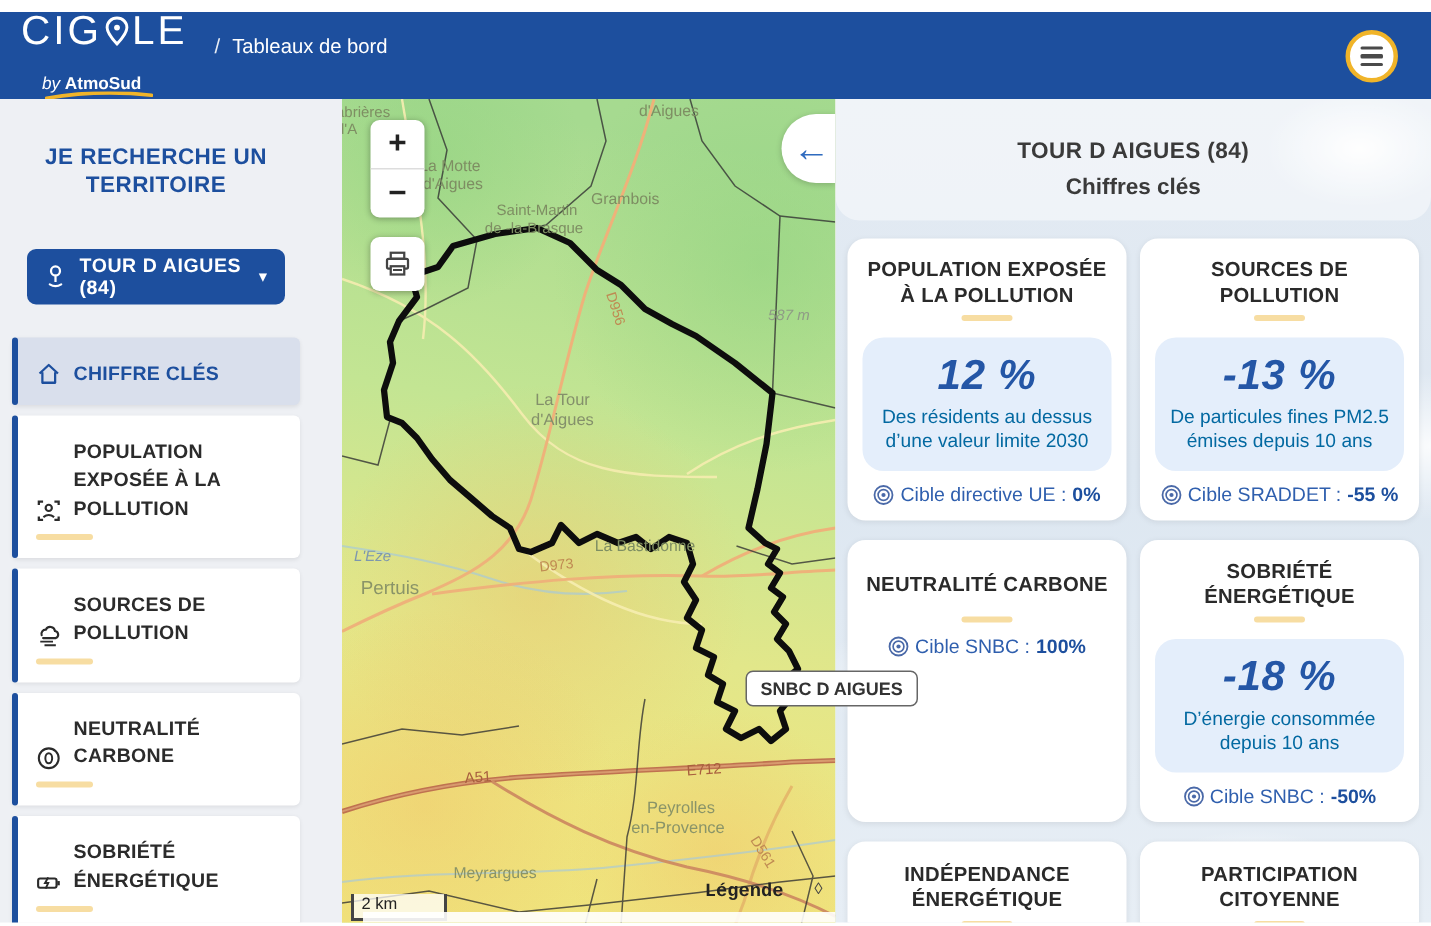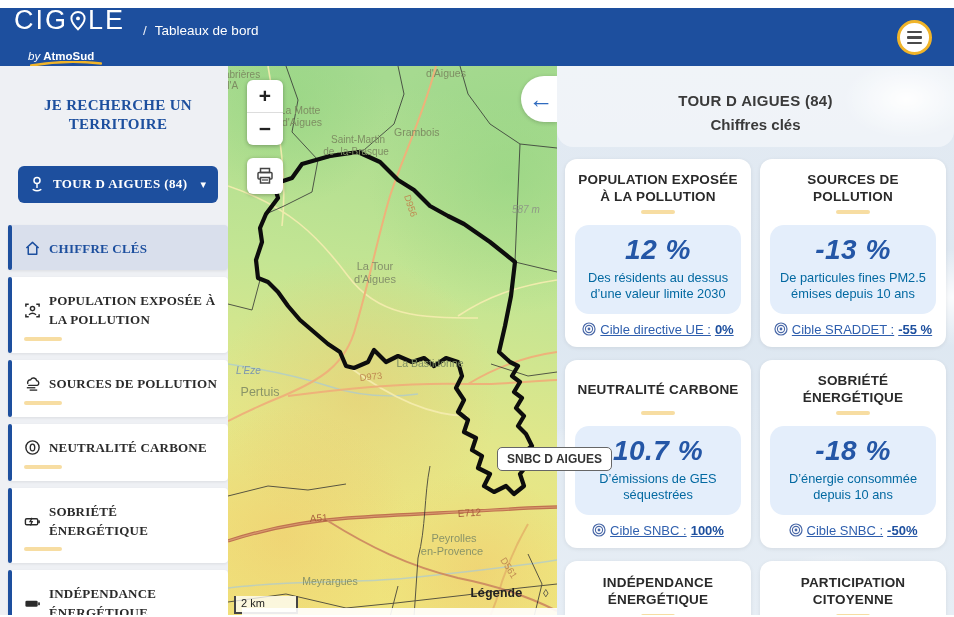--- a/index.html
+++ b/index.html
@@ -21,32 +21,32 @@
   .breadcrumb .sep { font-weight:400; opacity:.9; }
   .menu-btn { position:absolute; right:22px; top:12px; width:35px; height:35px; border-radius:50%;
     background:#fff; border:3px solid #f0b429; display:flex; flex-direction:column; justify-content:center;
     align-items:center; gap:3px; cursor:pointer; }
   .menu-btn span { display:block; width:15px; height:2.4px; background:#4a4a4a; border-radius:1px; }
 
   
   .content { position:absolute; top:66px; left:0; width:954px; height:551px; display:flex; }
 
   
-  .sidebar { width:228px; height:100%; background:#eef0f4; padding:0 0 0 8px; overflow:hidden;font-family:Liberation Serif, serif; }
+  .sidebar { width:228px; height:100%; background:#eef0f4; padding:0 28px 0 8px; overflow:hidden; }
   .sb-title { margin-top:30px; text-align:center; color:#1d4f9e; font-weight:800; font-size:15px;
     line-height:1.25; letter-spacing:.3px; }
   .territory-btn { margin:32px 10px 0 10px; height:37px; background:#1d4f9e; border-radius:6px;
     display:flex; align-items:center; padding:0 12px; color:#fff; cursor:pointer; }
   .territory-btn .t-label { font-size:13px; font-weight:700; letter-spacing:.4px; margin-left:9px; flex:1; }
   .territory-btn .caret { font-size:11px; }
   .sb-list { margin-top:22px; display:flex; flex-direction:column; gap:7px; }
   .sb-item { position:relative; background:#fff; border-radius:4px; padding:15px 10px 12px 16px;
     box-shadow:0 1px 3px rgba(0,0,0,.08); cursor:pointer; }
   .sb-item .bar { position:absolute; left:0; top:0; bottom:0; width:4px; background:#1d4f9e; border-radius:3px; }
-  .sb-item .row { display:flex; align-items:center; gap:8px; }
+  .sb-item .row { display:flex; align-items:flex-end; gap:8px; }
   .sb-item .icon { flex:0 0 auto; margin-top:-1px; }
   .sb-item .lbl { font-size:13px; font-weight:800; color:#2b2b2b; line-height:1.45; letter-spacing:.2px; }
   .sb-item .yellow { width:38px; height:4px; border-radius:2px; background:#f7dda2; margin-top:7px; }
   .sb-item.active { background:#d9dfec; }
   .sb-item.active .lbl { color:#1d4f9e; }
 
   
   .map { position:relative; width:329px; height:100%; background:#cfe793; overflow:hidden; }
   .map svg.terrain { position:absolute; left:0; top:0; }
   .zoom-ctl { position:absolute; left:19px; top:14px; width:36px; background:#fff; border-radius:6px;
@@ -90,22 +90,22 @@
   .card { width:186px; height:188px; background:#fff; border-radius:12px;
     box-shadow:0 1px 4px rgba(0,0,0,.08); padding:14px 10px 10px 10px;
     display:flex; flex-direction:column; align-items:center; }
   .card .c-title { min-height:32px; display:flex; align-items:center; text-align:center;
     font-size:13.5px; font-weight:800; color:#2a2a2a; line-height:1.25; letter-spacing:.2px; }
   .card .c-yellow { width:34px; height:4px; border-radius:2px; background:#f7dda2; margin-top:5px; }
   .card .c-box { width:100%; margin-top:11px; background:#e4eefb; border-radius:14px;
     padding:9px 8px 11px 8px; text-align:center; }
   .card .c-value { font-size:28px; font-weight:800; font-style:italic; color:#2456a6; letter-spacing:.5px; }
   .card .c-desc { margin-top:4px; font-size:12.8px; color:#0369a1; line-height:1.3; }
-  .card .c-target { margin-top:8px; display:flex; align-items:flex-start; gap:4px;
-    font-size:13px; color:#2f5fae;text-decoration:underline; }
+  .card .c-target { margin-top:8px; display:flex; align-items:center; gap:4px;
+    font-size:13px; color:#2f5fae; }
   .card .c-target b { color:#1d4f9e; }
   .card.partial { height:120px; }
 </style>
 </head>
 <body>
 
 <div id="root">
 
   <div class="header">
     <div class="logo-block">
@@ -401,24 +401,20 @@
               <circle cx="7" cy="7" r="1.4" fill="#4a69a8"></circle>
             </svg>
             <span>Cible SRADDET :</span>
             <b>-55 %</b>
           </div>
         </div>
 
         <div class="card">
           <div class="c-title">NEUTRALITÉ CARBONE</div>
           <div class="c-yellow"></div>
-          <div class="c-box">
-            <div class="c-value">10.7 %</div>
-            <div class="c-desc">D’émissions de GES séquestrées</div>
-          </div>
           <div class="c-target">
             <svg width="14" height="14" viewBox="0 0 14 14">
               <circle cx="7" cy="7" r="6" fill="none" stroke="#4a69a8" stroke-width="1.2"></circle>
               <circle cx="7" cy="7" r="3.6" fill="none" stroke="#4a69a8" stroke-width="1.1"></circle>
               <circle cx="7" cy="7" r="1.4" fill="#4a69a8"></circle>
             </svg>
             <span>Cible SNBC :</span>
             <b>100%</b>
           </div>
         </div>

